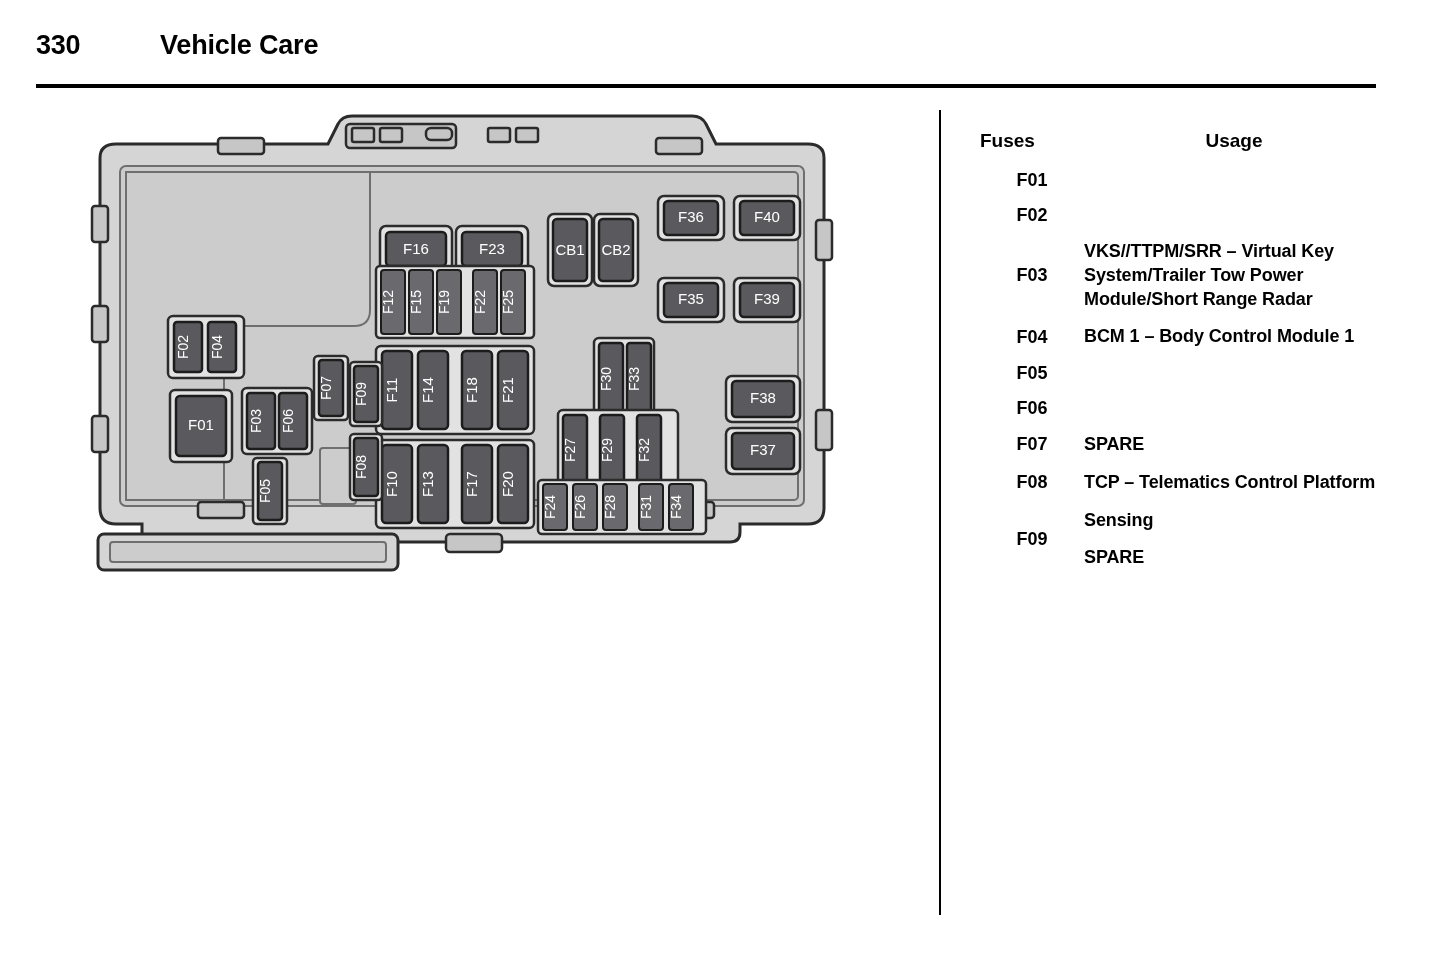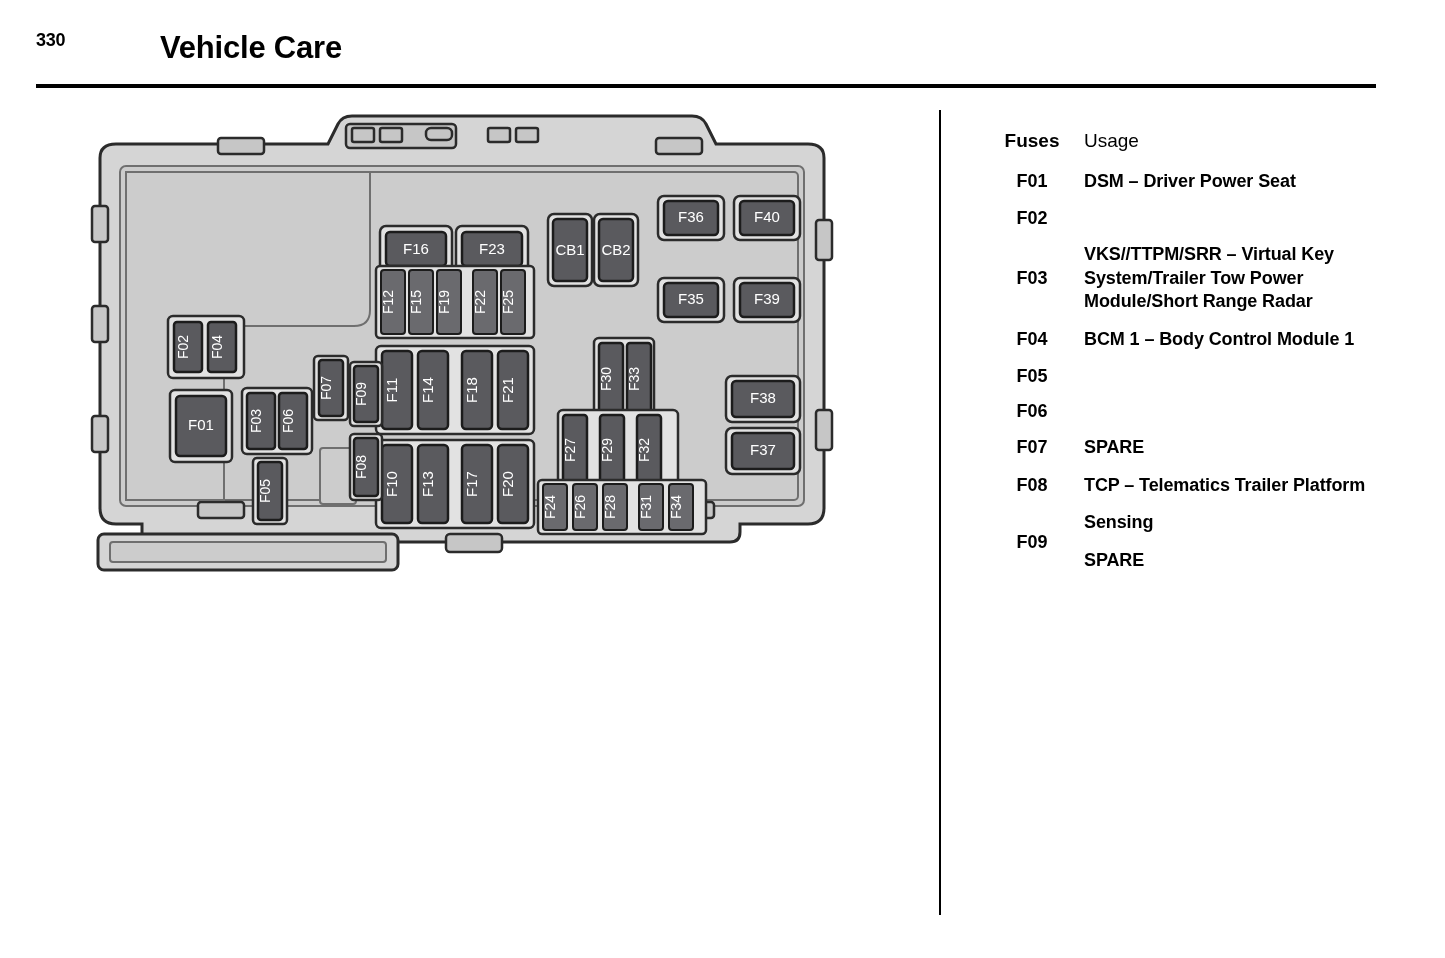--- a/index.html
+++ b/index.html
@@ -21,29 +21,29 @@
     position: absolute;
     left: 36px;
     top: 30px;
     width: 1340px;
     height: 52px;
   }
   .page-number {
     position: absolute;
     left: 0;
     top: 0;
-    font-size: 18px;
+    font-size: 27px;
     font-weight: bold;
     letter-spacing: -0.3px;
   }
   .page-title {
     position: absolute;
     left: 124px;
     top: 0;
-    font-size: 31px;
+    font-size: 27px;
     font-weight: bold;
     letter-spacing: -0.2px;
   }
   .header-rule {
     position: absolute;
     left: 36px;
     top: 84px;
     width: 1340px;
     height: 4px;
     background: #000000;
@@ -75,29 +75,28 @@
     left: 980px;
     top: 130px;
     width: 420px;
   }
   .table-head {
     display: flex;
     margin-bottom: 18px;
   }
   .th-fuses {
     width: 104px;
+    font-size: 19px;
+    font-weight: bold;
+  }
+  .th-usage {
+    width: 300px;
     text-align: center;
     font-size: 19px;
     font-weight: bold;
-  }
-  .th-usage {
-    width: 300px;
-    text-align: left;
-    font-size: 19px;
-    font-weight: normal;
   }
   .table-row {
     display: flex;
     align-items: center;
     margin-bottom: 14px;
   }
   .td-fuse {
     width: 104px;
     text-align: center;
     font-size: 18px;
@@ -300,21 +299,20 @@
 </div>
 
 <div class="usage-table">
   <div class="table-head">
     <div class="th-fuses">Fuses</div>
     <div class="th-usage">Usage</div>
   </div>
 
   <div class="table-row">
     <div class="td-fuse">F01</div>
-    <div class="td-usage">DSM – Driver Power Seat</div>
   </div>
   <div class="table-row">
     <div class="td-fuse">F02</div>
   </div>
   <div class="table-row">
     <div class="td-fuse">F03</div>
     <div class="td-usage">VKS//TTPM/SRR – Virtual Key System/Trailer Tow Power Module/Short Range Radar</div>
   </div>
   <div class="table-row">
     <div class="td-fuse">F04</div>
@@ -325,21 +323,21 @@
   </div>
   <div class="table-row">
     <div class="td-fuse">F06</div>
   </div>
   <div class="table-row">
     <div class="td-fuse">F07</div>
     <div class="td-usage">SPARE</div>
   </div>
   <div class="table-row">
     <div class="td-fuse">F08</div>
-    <div class="td-usage">TCP – Telematics Trailer Platform</div>
+    <div class="td-usage">TCP – Telematics Control Platform</div>
   </div>
   <div class="table-row">
     <div class="td-fuse">F09</div>
     <div class="td-usage">
       <span class="sub-line">Sensing</span>
       <span class="sub-line">SPARE</span>
     </div>
   </div>
 </div>
 

